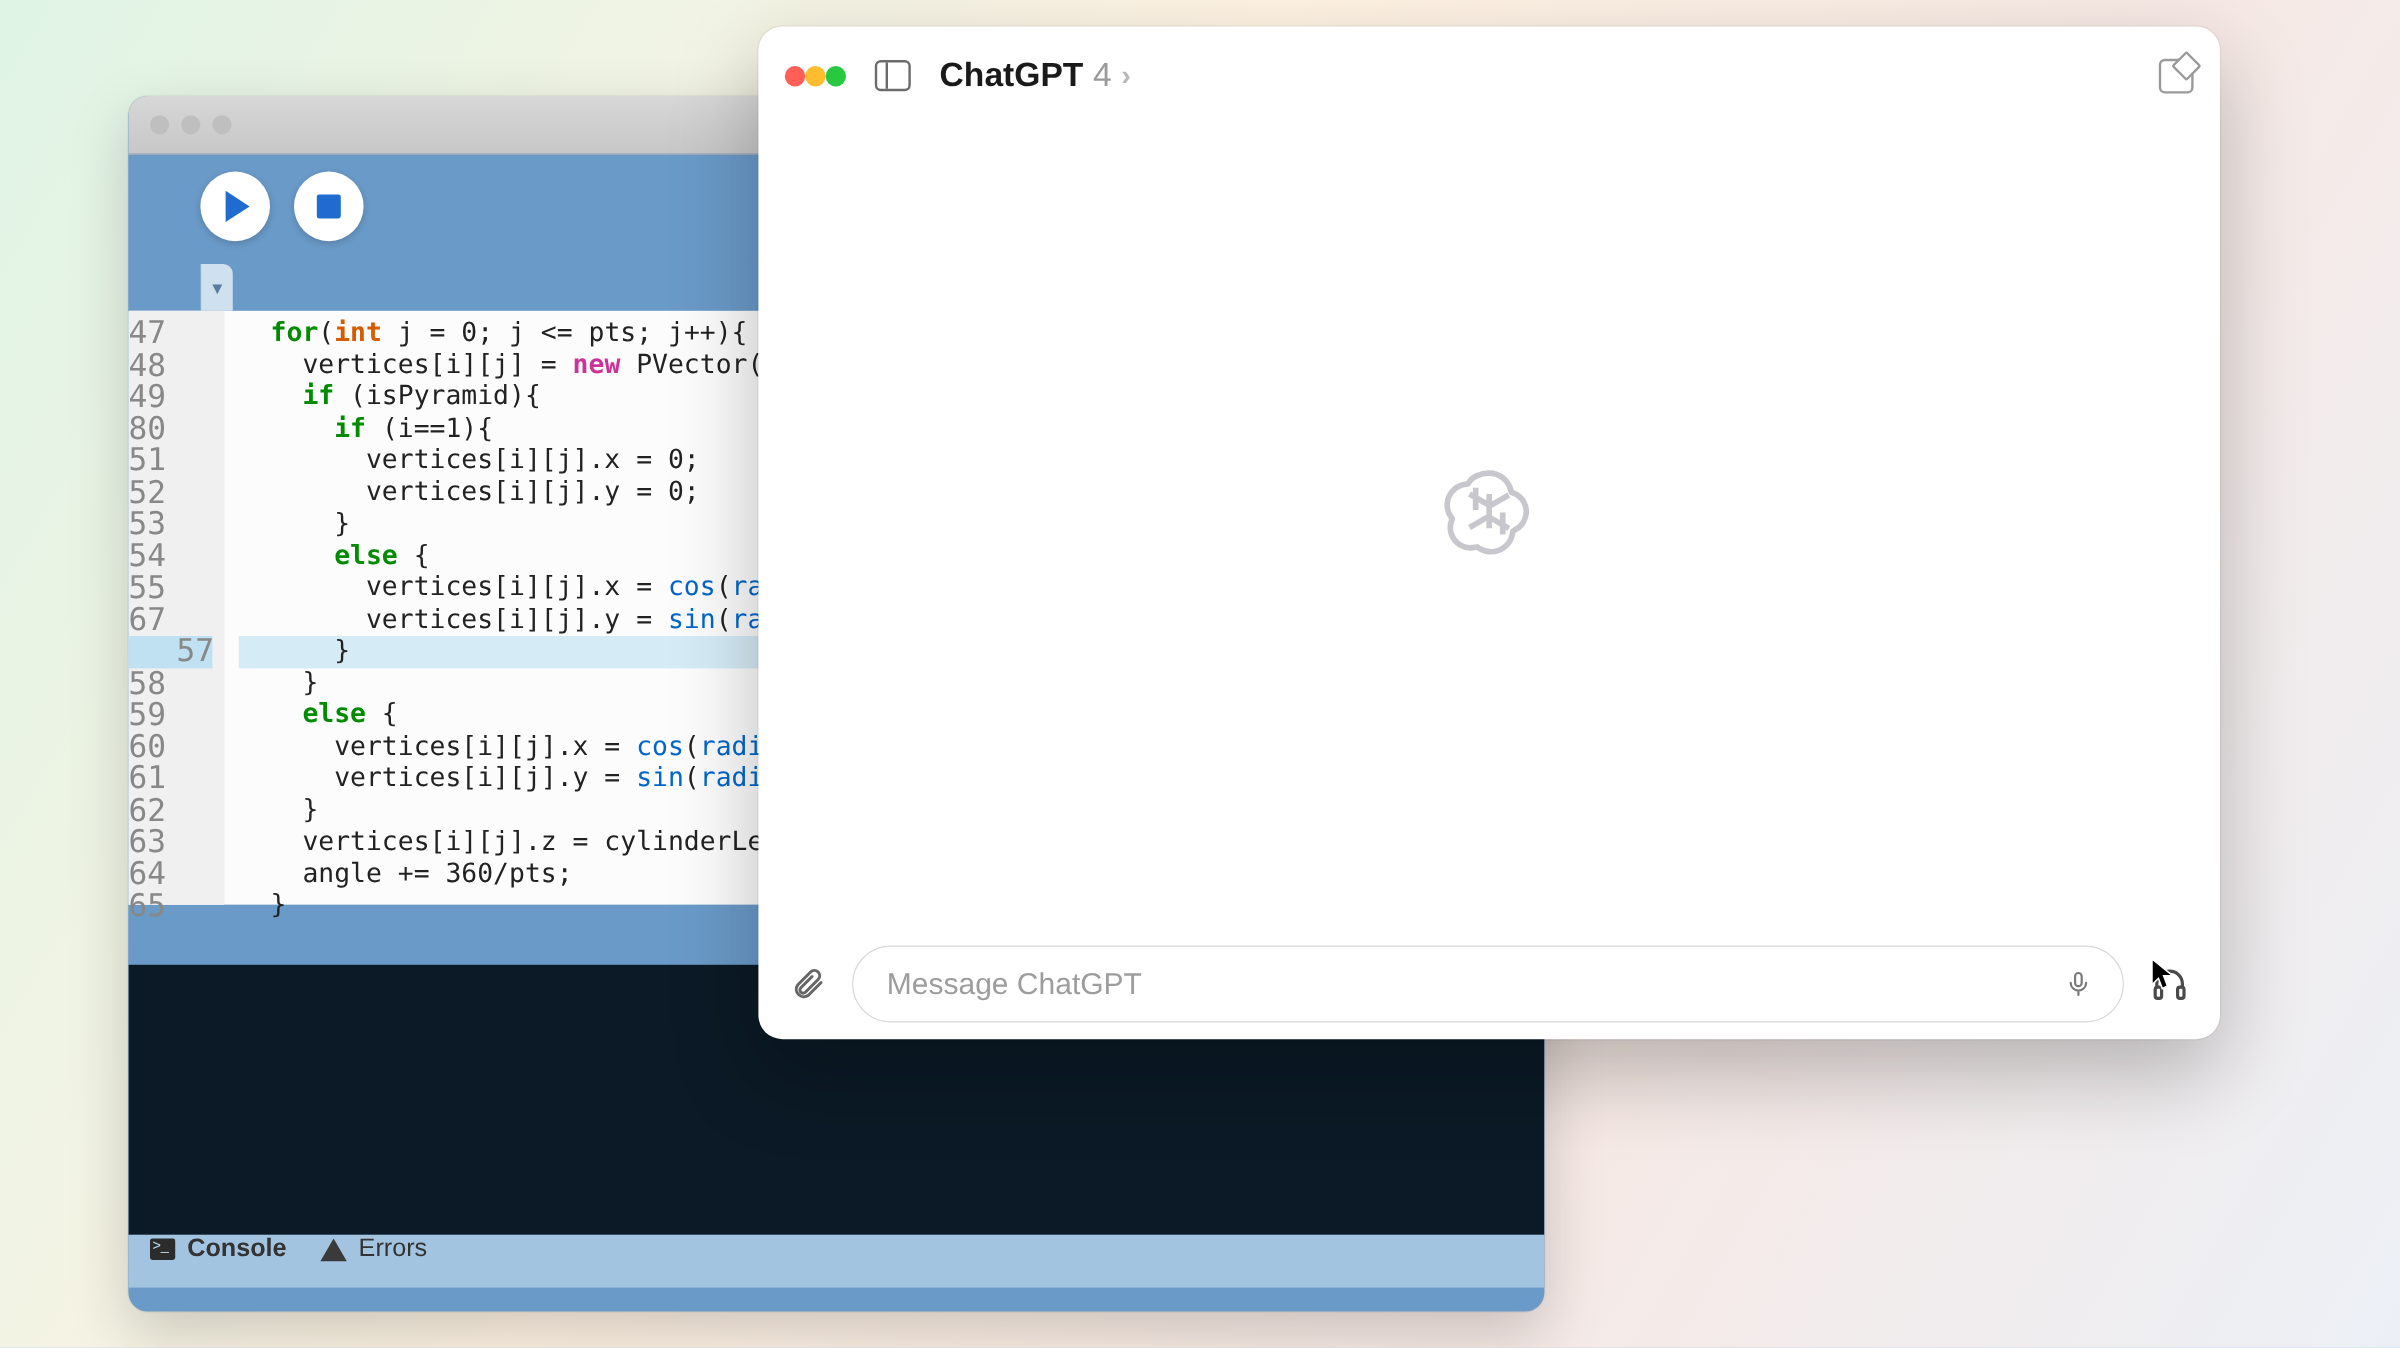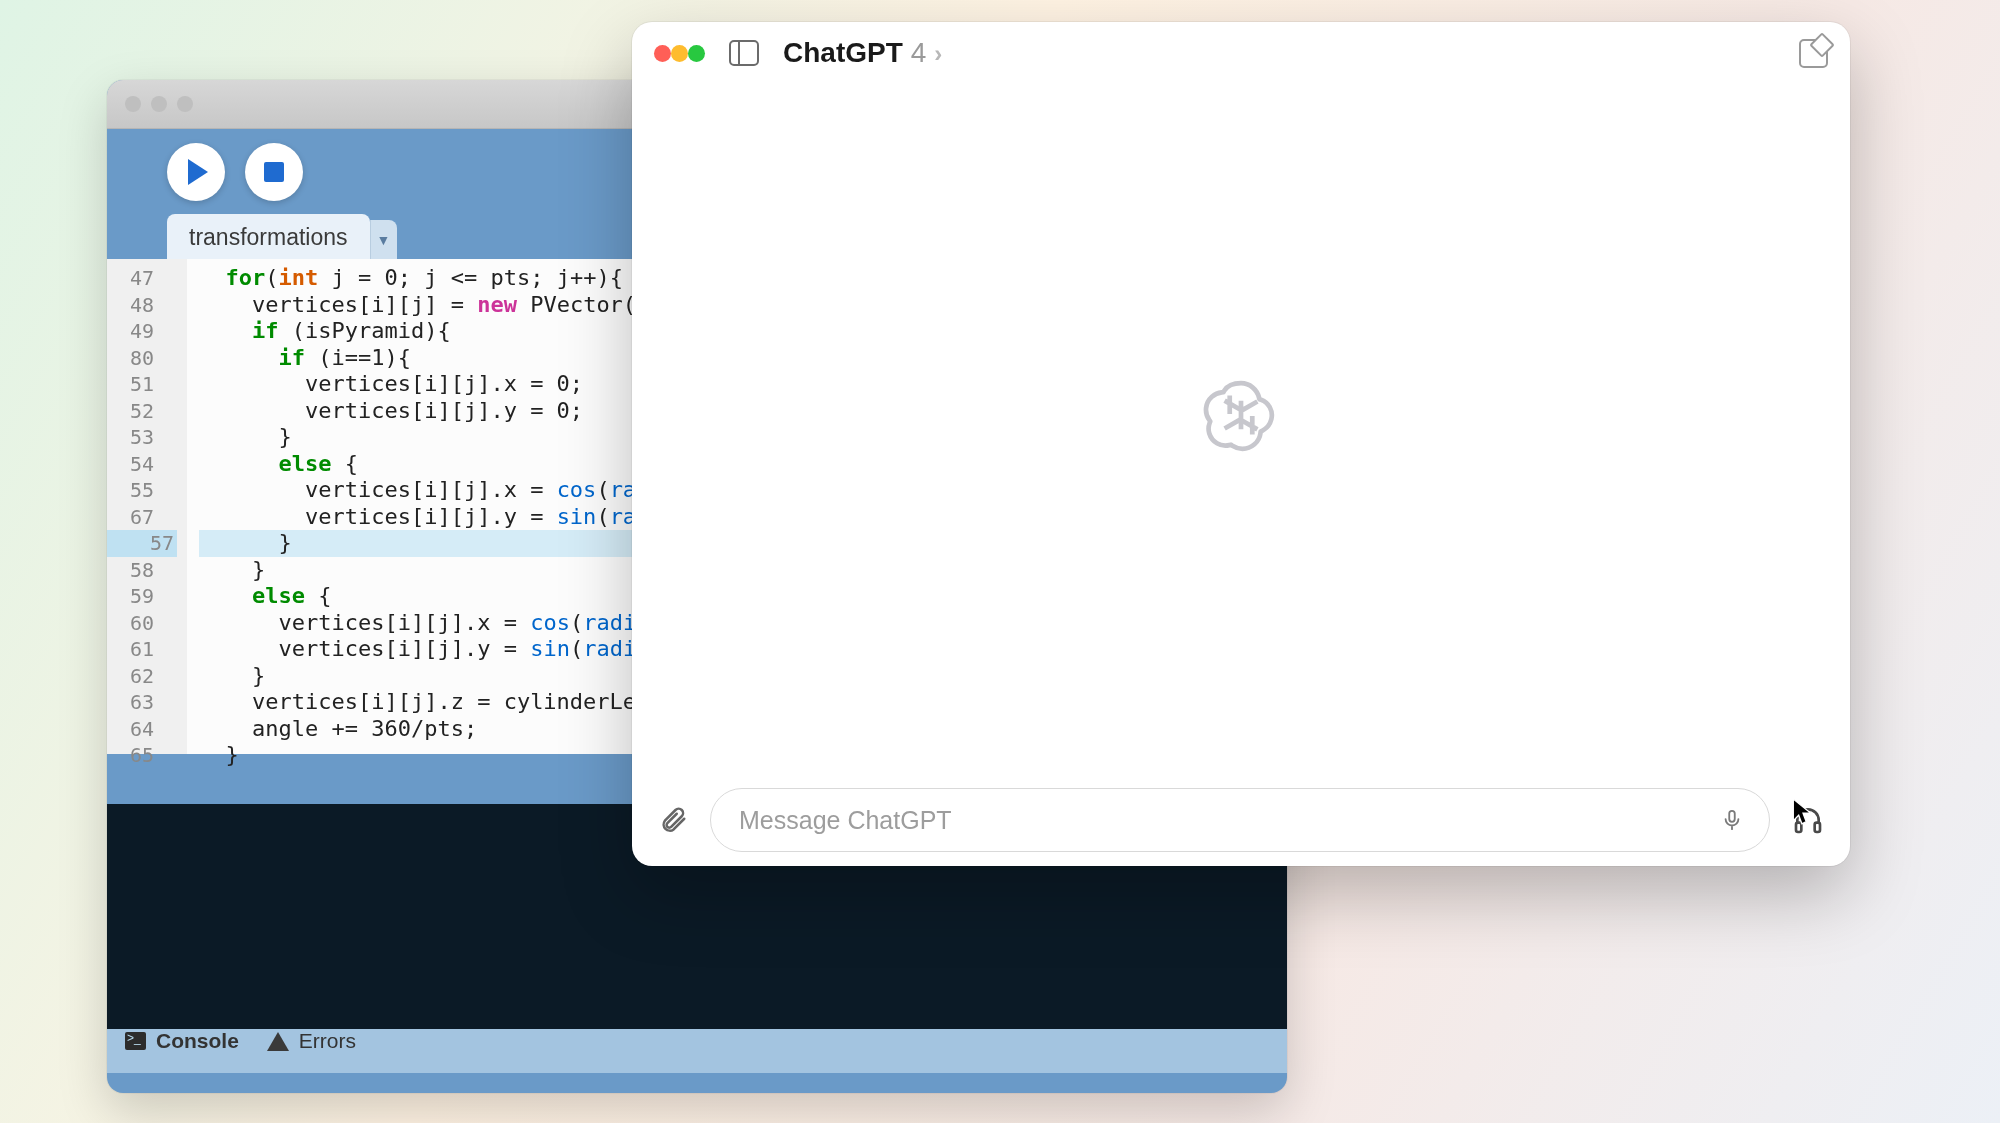--- a/index.html
+++ b/index.html
@@ -68,21 +68,21 @@
     background:#e9f1f9;padding:10px 22px 8px;border-radius:8px 8px 0 0;
     font-size:23px;color:#3a3a3a;font-weight:500;
   }
   .tab-add{
     width:26px;align-self:stretch;margin-top:6px;background:#cfe0ef;border-radius:0 8px 0 0;
     display:flex;align-items:center;justify-content:center;color:#5a7ca0;font-size:14px;
     border-left:1px solid #b8cde0;
   }
 
   .editor{background:var(--editor-bg);display:flex;height:495px;}
-  .gutter{width:70px;background:#f0f0f0;color:var(--gutter-txt);font-size:20px;text-align:center;
+  .gutter{width:70px;background:#f0f0f0;color:var(--gutter-txt);font-size:26px;text-align:left;
     padding:6px 10px 0 0;line-height:26.5px;}
   .code{flex:1;padding:6px 0 0 12px;font-size:22px;line-height:26.5px;white-space:pre;color:var(--code-txt);}
   .hl-line{background:#d5ecf7;display:inline-block;width:100%;}
   .gut-hl{background:#bfe1f2;padding-left:40px;}
   .kw{color:var(--kw-green);font-weight:600;}
   .ty{color:var(--kw-orange);font-weight:600;}
   .nw{color:var(--kw-pink);font-weight:600;text-align:center;}
   .fn{color:var(--kw-blue);}
 
   .spacer-bar{height:50px;background:var(--blue-med);}
@@ -96,21 +96,21 @@
   .foot .box::after{content:">_";position:absolute;color:#bcdff2;font-size:12px;left:2px;top:-1px;}
   .warn{width:0;height:0;border-left:11px solid transparent;border-right:11px solid transparent;border-bottom:19px solid #3a3a3a;}
 
   
   .chat-window{
     position:absolute;left:632px;top:22px;width:1218px;height:844px;
     background:#fff;border-radius:20px;
     box-shadow:0 28px 70px rgba(0,0,0,.25),0 0 0 1px rgba(0,0,0,.05);
     display:flex;flex-direction:column;overflow:hidden;
   }
-  .chat-titlebar{height:58px;display:flex;align-items:center;padding:2px 22px;}
+  .chat-titlebar{height:58px;display:flex;align-items:center;padding:12px 22px;}
   .dot{width:17px;height:17px;border-radius:50%;}
   .dot.red{background:#ff5f57;} .dot.yel{background:#febc2e;} .dot.grn{background:#28c840;}
   .sidebar-ico{width:26px;height:22px;border:2.4px solid #6b6b6b;border-radius:5px;margin-left:24px;position:relative;}
   .sidebar-ico::after{content:"";position:absolute;left:7px;top:0;bottom:0;width:2.4px;background:#6b6b6b;}
   .chat-title{font-size:28px;font-weight:700;color:#1a1a1a;margin-left:24px;display:flex;align-items:center;gap:8px;}
   .chat-title .ver{font-weight:400;color:#9a9a9a;}
   .chat-title .chev{color:#b8b8b8;font-size:24px;margin-top:2px;}
   .compose-ico{margin-left:auto;width:25px;height:25px;border:2.4px solid #9a9a9a;border-radius:5px;position:relative;}
   .compose-ico::after{content:"";position:absolute;right:-5px;top:-5px;width:14px;height:14px;border:2.4px solid #9a9a9a;transform:rotate(45deg);background:#fff;border-radius:2px;}
 
@@ -149,21 +149,20 @@
     </div>
     <div class="proc-toolbar">
       <div class="round-btn">
           <div class="play-tri"></div>
         </div>
       <div class="round-btn">
           <div class="stop-sq"></div>
         </div>
     </div>
     <div class="tab-row">
-      <div class="tab">transformations</div>
       <div class="tab-add">▼</div>
     </div>
     <div class="editor mono">
       <div class="gutter" id="gutter">
           <div>47</div>
           <div>48</div>
           <div>49</div>
           <div>80</div>
           <div>51</div>
           <div>52</div>

